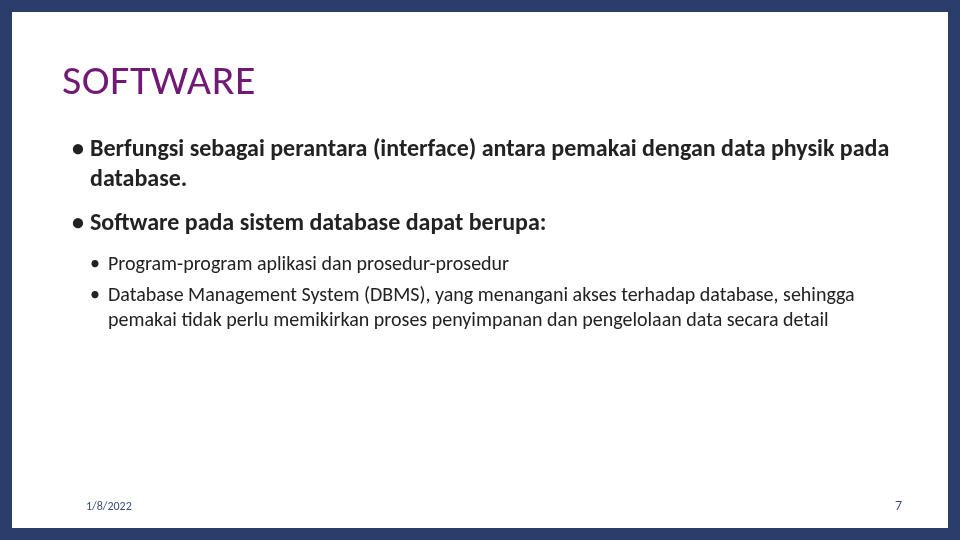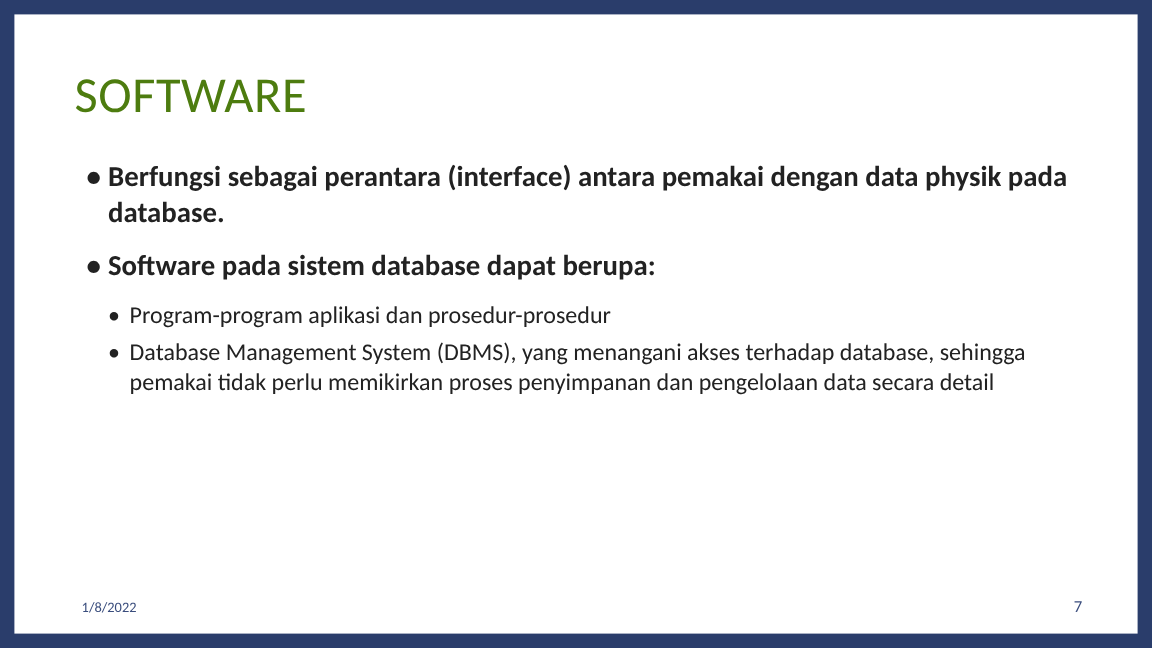--- a/index.html
+++ b/index.html
@@ -12,21 +12,21 @@
     width: 960px;
     height: 540px;
     border: 12px solid #2a3d6b;
     background: #fff;
     position: relative;
     padding: 42px 50px 0 50px;
   }
   .title {
     font-size: 42px;
     font-weight: 400;
-    color: #4d7c0f;
+    color: #701a75;
     letter-spacing: 0.5px;
     margin-bottom: 28px;
   }
   .content {
     color: #222;
   }
   .lvl1 {
     font-size: 24px;
     line-height: 1.25;
     margin-bottom: 14px;
@@ -43,21 +43,21 @@
     display: inline-block;
     width: 18px;
     margin-left: -18px;
     color: #222;
   }
   .footer {
     position: absolute;
     left: 0;
     right: 0;
     bottom: 14px;
-    padding: 0 46px 0 56px;
+    padding: 0 46px 0 74px;
     display: flex;
     justify-content: space-between;
     align-items: baseline;
     font-size: 12px;
     color: #3a4d7d;
   }
   .footer .center {
     position: absolute;
     left: 0;
     right: 0;

